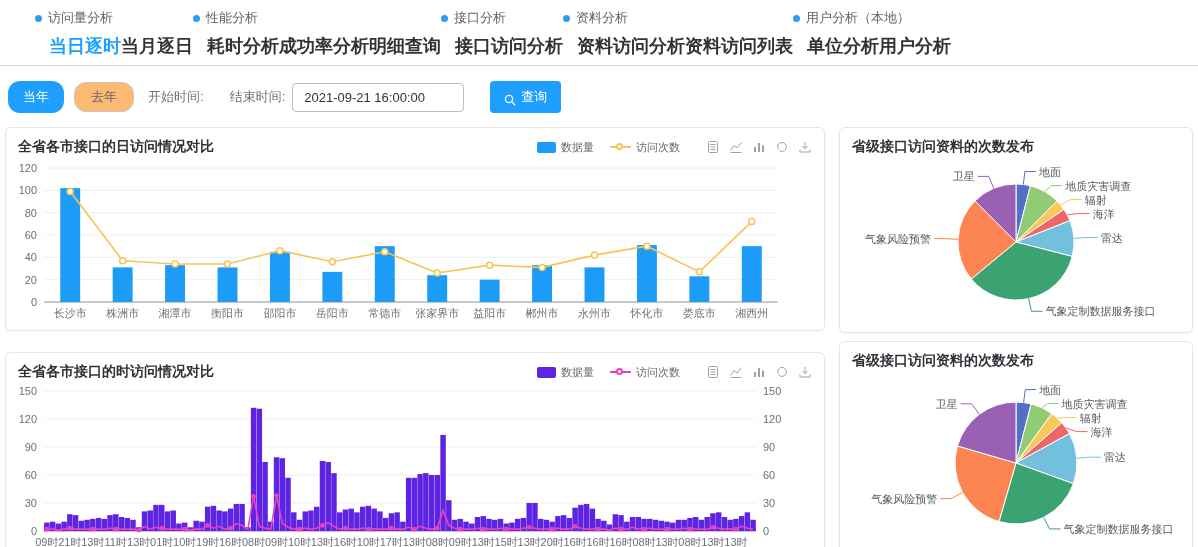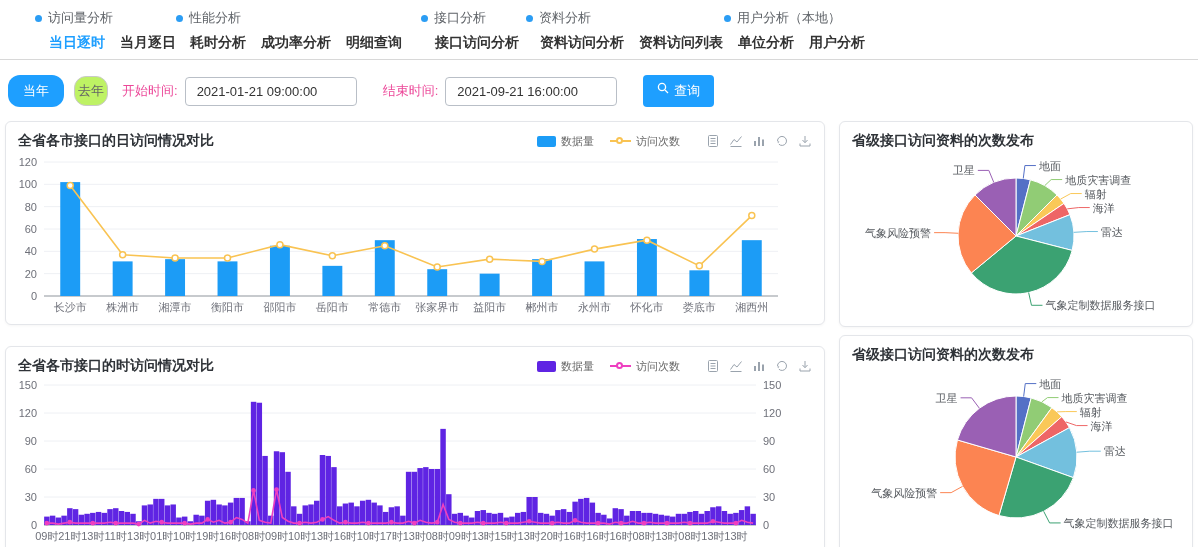--- a/index.html
+++ b/index.html
@@ -3,32 +3,32 @@
 <meta charset="utf-8">
 <style>
   * { box-sizing: border-box; margin: 0; padding: 0; }
   html,body { width:1198px; height:547px; overflow:hidden; background:#fff;
     font-family:"Liberation Sans", sans-serif; }
   
   .topnav { display:flex; padding:9px 0 7px 35px; border-bottom:1px solid #d8d8d8; }
   .nav-group { }
   .nav-title { display:flex; align-items:center; gap:6px; font-size:13px; color:#5f6368; }
   .nav-dot { width:7px; height:7px; border-radius:50%; background:#2b9df4; flex:0 0 auto; }
-  .nav-items { display:flex; gap:15px; margin:7px 0 0 14px; font-size:14px; font-weight:bold; color:#333; }
+  .nav-items { display:flex; margin:7px 0 0 14px; font-size:18px; font-weight:bold; color:#333; }
   .nav-item { cursor:pointer; white-space:nowrap; }
   .nav-item.active { color:#1e9fff; }
   
   .filterbar { display:flex; align-items:center; padding:15px 0 10px 8px; }
   .btn { font-size:13px; border-radius:12px; padding:6px 14px; cursor:pointer; border:1px solid transparent; }
   .btn-primary { background:#1e9fff; color:#fff; }
-  .btn-plain { background:#bef264; color:#666; border:1px solid #c9c9c9; margin-left:10px; padding:5px 3px; }
-  .f-label { font-size:13px; color:#ec4899; margin-left:14px; }
+  .btn-plain { background:#fdba74; color:#666; border:1px solid #c9c9c9; margin-left:10px; padding:5px 16px; }
+  .f-label { font-size:13px; color:#737373; margin-left:14px; }
   .f-input { width:172px; height:29px; margin-left:7px; border:1px solid #b9bfc7; border-radius:4px;
     font-size:13px; color:#333; padding:0 11px; font-family:"Liberation Sans",sans-serif; }
-  .btn-query { display:flex; align-items:flex-start; gap:5px; margin-left:26px; padding:6px 13px; border-radius:4px; }
+  .btn-query { display:flex; align-items:flex-end; gap:5px; margin-left:26px; padding:6px 13px; border-radius:4px; }
   
   .main { display:flex; gap:14px; padding:4px 5px 0 5px; align-items:flex-start; }
   .col-left { width:860px; display:flex; flex-direction:column; gap:21px; }
   .col-right { flex:1; display:flex; flex-direction:column; gap:8px; }
   .card { border:1px solid #e4e6ea; border-radius:6px; background:#fff; box-shadow:0 1px 3px rgba(0,0,0,.04); }
   .card-head { display:flex; align-items:center; padding:10px 12px 0 12px; }
   .card-title { font-size:14px; font-weight:bold; color:#2f3338; }
   .legend { margin-left:auto; display:flex; align-items:flex-end; gap:16px; font-size:11px; color:#666; margin-right:26px; }
   .legend-item { display:flex; align-items:center; gap:5px; cursor:pointer; }
   .lg-chip { width:19px; height:11px; border-radius:2px; }
@@ -93,21 +93,20 @@
         <span class="nav-item">单位分析</span>
         <span class="nav-item">用户分析</span>
       </div>
     </div>
   </div>
 
 <div class="filterbar">
   <button class="btn btn-primary">当年</button>
   <button class="btn btn-plain">去年</button>
   <span class="f-label">开始时间:</span>
-  <input class="f-input" value="2021-01-21 09:00:00" style="">
   <span class="f-label" style="margin-left:26px">结束时间:</span>
   <input class="f-input" value="2021-09-21 16:00:00" style="">
   <button class="btn btn-primary btn-query">
     <svg width="12" height="12" viewBox="0 0 12 12">
       <circle cx="5" cy="5" r="3.6" fill="none" stroke="#fff" stroke-width="1.3"></circle>
       <line x1="8" y1="8" x2="11" y2="11" stroke="#fff" stroke-width="1.3"></line>
     </svg>
     <span>查询</span>
   </button>
 </div>

